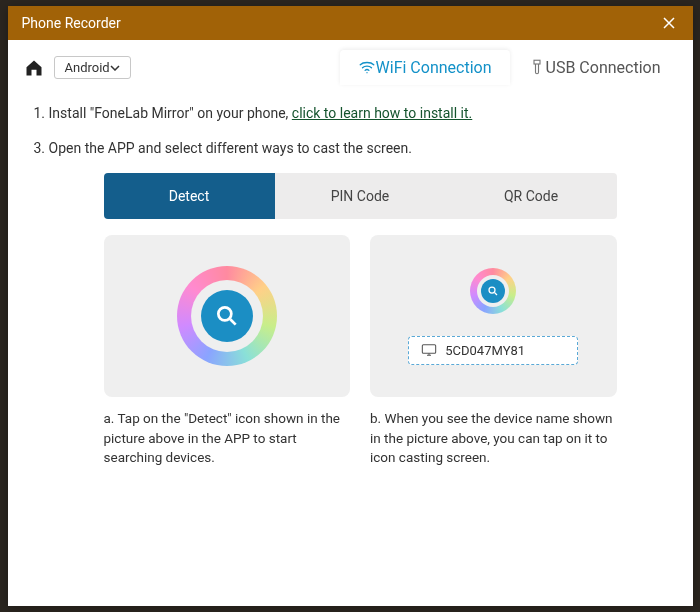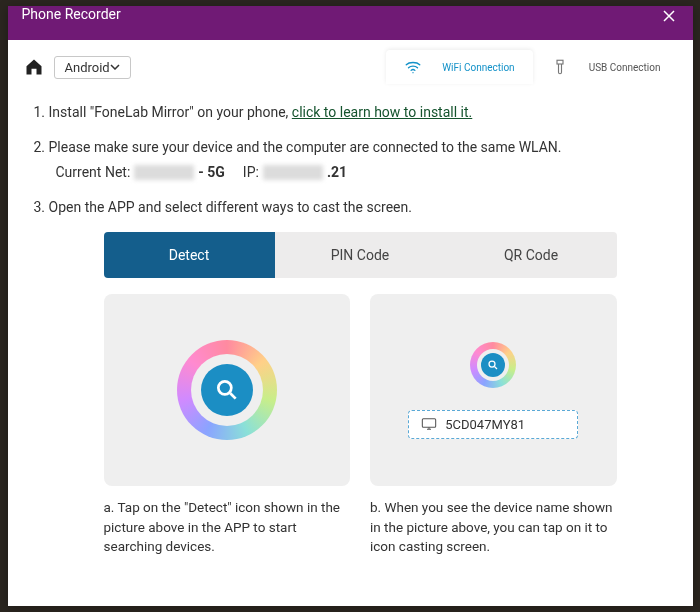--- a/index.html
+++ b/index.html
@@ -1,39 +1,39 @@
 <!DOCTYPE html>
 <html><head>
   <meta charset="utf-8">
   <style>
     * { box-sizing: border-box; margin: 0; padding: 0; font-family: -apple-system, BlinkMacSystemFont, "Segoe UI", Roboto, sans-serif; }
     body { width: 700px; height: 612px; background: #2b2620; overflow: hidden; }
     .window { width: 685px; height: 600px; margin: 6px auto; background: #fff; display: flex; flex-direction: column; box-shadow: 0 2px 10px rgba(0,0,0,0.3); }
-    .titlebar { background: #701a75; color: #fff; height: 34px; display: flex; padding: 0 14px; font-size: 14px; }
+    .titlebar { background: #a16207; color: #fff; height: 34px; display: flex; align-items: center; padding: 0 14px; font-size: 14px; }
     .titlebar-title { flex: 1; }
     .close-btn { width: 20px; height: 20px; display: flex; align-items: center; justify-content: center; cursor: pointer; }
     .close-btn svg { width: 14px; height: 14px; }
     .toolbar { padding: 10px 14px 0 14px; display: flex; align-items: center; gap: 8px; }
     .home-btn { width: 24px; height: 24px; display: flex; align-items: center; justify-content: center; cursor: pointer; }
     .dropdown { border: 1px solid #c8c8c8; border-radius: 3px; padding: 3px 10px; font-size: 13px; color: #333; cursor: pointer; display: inline-flex; align-items: center; }
     .spacer { flex: 1; }
     .conn-tabs { display: flex; }
-    .conn-tab { padding: 8px 18px; display: flex; align-items: center; gap: 20px; font-size: 10px; color: #555; cursor: pointer; border-top-left-radius: 4px; border-top-right-radius: 4px;}
+    .conn-tab { padding: 8px 18px; display: flex; align-items: flex-start; gap: 0; font-size: 16px; color: #555; cursor: pointer; border-top-left-radius: 4px; border-top-right-radius: 4px;}
     .conn-tab.active { background: #fff; color: #1391c8; box-shadow: 0 -1px 4px rgba(0,0,0,0.08); }
     .conn-tab svg { width: 18px; height: 18px; }
     .content { flex: 1; padding: 18px 26px 12px 26px; color: #333; font-size: 14px; overflow: hidden; }
     .step { margin-bottom: 14px; line-height: 1.5; }
     .link { color: #14532d; text-decoration: underline; cursor: pointer; }
     .net-row { margin-left: 22px; margin-top: 4px; font-size: 14px; display: flex; align-items: center; gap: 4px; }
     .blur { display: inline-block; width: 60px; height: 15px; background: #dcdcdc; filter: blur(2px); vertical-align: middle; }
     .mode-tabs { display: flex; margin: 8px 50px 16px 70px; border-radius: 4px; overflow: hidden; }
     .mode-tab { flex: 1; text-align: center; padding: 15px 0; font-size: 14px; background: #edecec; color: #444; cursor: pointer; }
     .mode-tab.active { background: #145e8c; color: #fff; }
     .cards { display: flex; gap: 20px; margin: 0 50px 0 70px; }
-    .card { flex: 1; background: #efefef; border-radius: 8px; height: 192px; display: flex; align-items: center; justify-content: center; flex-direction: column; position: relative; }
+    .card { flex: 1; background: #efefef; border-radius: 8px; height: 162px; display: flex; align-items: center; justify-content: center; flex-direction: column; position: relative; }
     .rainbow-big, .rainbow-small { border-radius: 50%; position: relative; background: conic-gradient(#ff8aa0,#ffd088,#c8ee8a,#8ae0d8,#8aa4ff,#d08aff,#ff8ad0,#ff8aa0); }
     .rainbow-big { width: 100px; height: 100px; }
     .rainbow-big::after { content:""; position:absolute; inset:14px; background:#efefef; border-radius:50%; }
     .rainbow-small { width: 46px; height: 46px; margin-bottom: 22px; }
     .rainbow-small::after { content:""; position:absolute; inset:7px; background:#efefef; border-radius:50%; }
     .inner-circle-big { position:absolute; width: 52px; height: 52px; background: #1b8ec4; border-radius: 50%; display: flex; align-items: center; justify-content: center; top: 50%; left: 50%; transform: translate(-50%,-50%); }
     .inner-circle-small { position:absolute; width: 24px; height: 24px; background: #1b8ec4; border-radius: 50%; display: flex; align-items: center; justify-content: center; top: 11px; left: 50%; transform: translateX(-50%);}
     .inner-circle-big svg, .inner-circle-small svg { fill: none; stroke: #fff; stroke-width: 2.5; }
     .device-chip { border: 1.5px dashed #5aa9d6; border-radius: 4px; padding: 6px 12px; background: #fff; display: flex; align-items: center; gap: 8px; font-size: 13px; color: #333; width: 170px; }
     .device-chip svg { width: 16px; height: 14px; }
@@ -82,32 +82,20 @@
         <span>USB Connection</span>
       </div>
     </div>
   </div>
 
   <div class="content">
     <div class="step">
       <span>1. Install "FoneLab Mirror" on your phone, </span><span class="link">click to learn how to install it.</span>
     </div>
     <div class="step">
-      <span>2. Please make sure your device and the computer are connected to the same WLAN.</span>
-      <div class="net-row">
-        <span>Current Net:</span>
-        <span class="blur"></span>
-        <b>- 5G</b>
-        <span style="width:10px"></span>
-        <span>IP:</span>
-        <span class="blur"></span>
-        <b>.21</b>
-      </div>
-    </div>
-    <div class="step">
       <span>3. Open the APP and select different ways to cast the screen.</span>
     </div>
 
     <div class="mode-tabs">
       <div class="mode-tab active"><span>Detect</span></div>
       <div class="mode-tab"><span>PIN Code</span></div>
       <div class="mode-tab"><span>QR Code</span></div>
     </div>
 
     <div class="cards">

